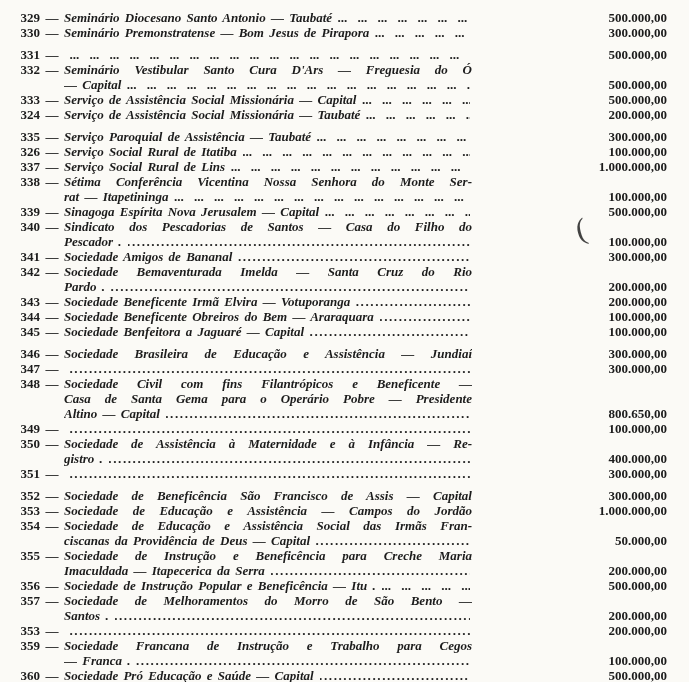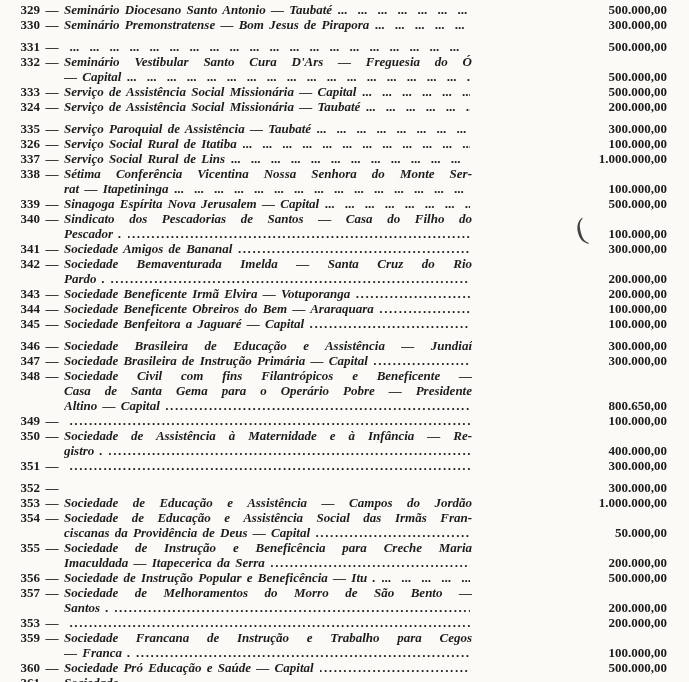--- a/index.html
+++ b/index.html
@@ -4,21 +4,21 @@
 <style>
   html,body { margin:0; padding:0; }
   body { background:#e9e7e2; }
   .page {
     position:relative;
     width:689px; height:682px;
     margin:0;
     background:#fbfaf6;
     overflow:hidden;
     box-sizing:border-box;
-    padding-top:2px;
+    padding-top:10px;
     font-family:"Liberation Serif","DejaVu Serif",serif;
     font-weight:600;
     font-size:13px;
     color:#1c1c1c;
     -webkit-font-smoothing:antialiased;
   }
   .row {
     display:flex;
     align-items:flex-start;
     padding-left:8px;
@@ -276,21 +276,20 @@
         <div class="text">
           <div class="line just"><span class="t">Sociedade Brasileira de Educação e Assistência — Jundiaí</span></div>
         </div>
         <span class="amount">300.000,00</span>
       </div>
       <div class="row">
         <span class="num">347</span>
         <span class="dash">—</span>
         <div class="text">
           <div class="line">
-            <span class="t">Sociedade Brasileira de Instrução Primária — Capital</span>
             <span class="leader solid">................................................................................................................................................................</span>
           </div>
         </div>
         <span class="amount">300.000,00</span>
       </div>
       <div class="row">
         <span class="num">348</span>
         <span class="dash">—</span>
         <div class="text">
           <div class="line just"><span class="t">Sociedade Civil com fins Filantrópicos e Beneficente —</span></div>
@@ -330,20 +329,23 @@
         <div class="text">
           <div class="line">
             <span class="leader solid">................................................................................................................................................................</span>
           </div>
         </div>
         <span class="amount">300.000,00</span>
       </div>
       <div class="row gap">
         <span class="num">352</span>
         <span class="dash">—</span>
+        <div class="text">
+          <div class="line just"><span class="t">Sociedade de Beneficência São Francisco de Assis — Capital</span></div>
+        </div>
         <span class="amount">300.000,00</span>
       </div>
       <div class="row">
         <span class="num">353</span>
         <span class="dash">—</span>
         <div class="text">
           <div class="line just"><span class="t">Sociedade de Educação e Assistência — Campos do Jordão</span></div>
         </div>
         <span class="amount">1.000.000,00</span>
       </div>

